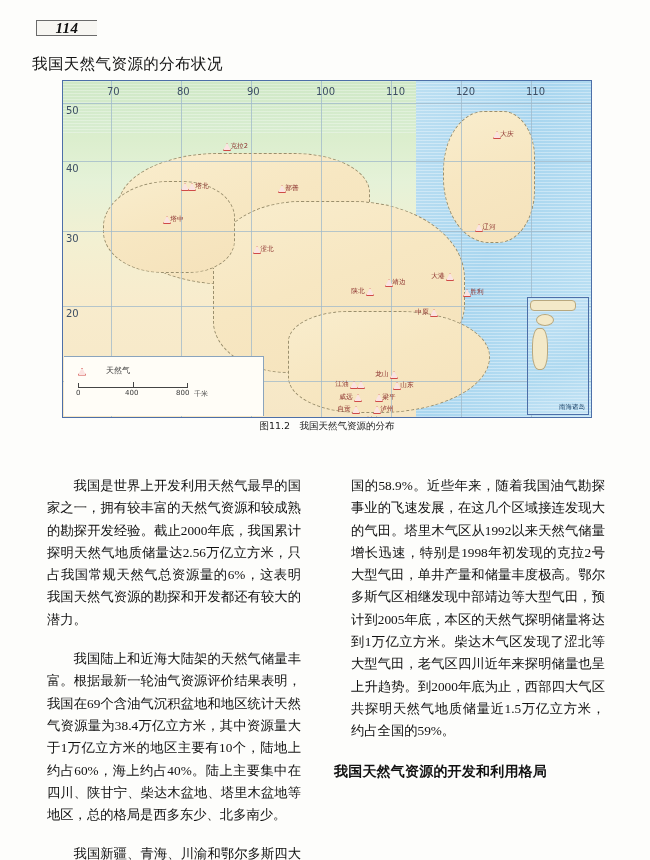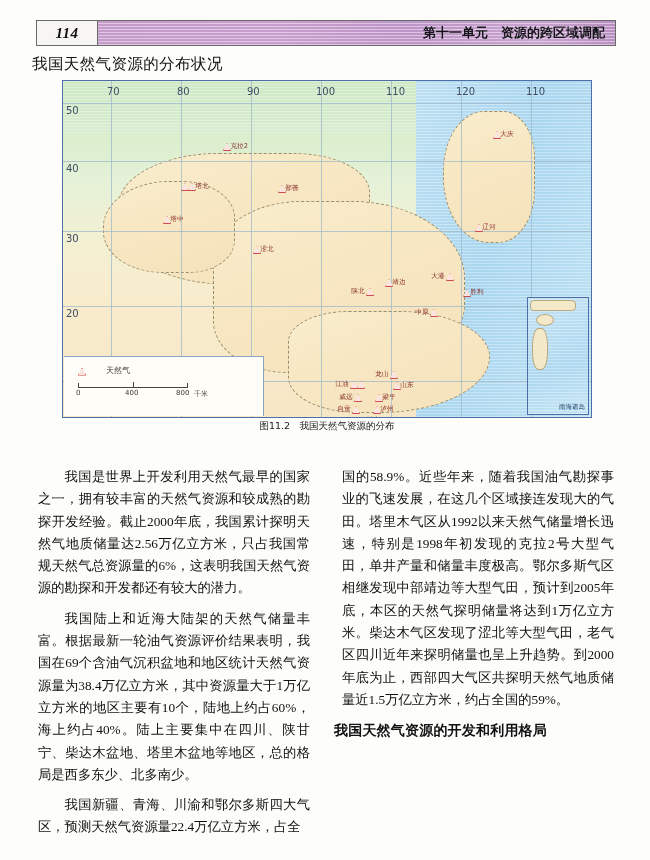--- a/index.html
+++ b/index.html
@@ -11,21 +11,21 @@
     overflow:hidden;
     position:relative;
   }
   .page{
     position:absolute;inset:0;
     background:#fdfdfb;
   }
 
   
   .runhead{
-    position:absolute;left:36px;top:20px;width:580px;height:26px;
+    position:absolute;left:36px;top:20px;width:580px;height:16px;
     display:flex;align-items:stretch;
   }
   .runhead .pagenum{
     width:60px;
     background:#f7f6f2;
     border:1px solid #6a6a6a;
     border-right:none;
     display:flex;align-items:center;justify-content:center;
     font-style:italic;font-weight:bold;font-size:15px;
     letter-spacing:.5px;
@@ -188,39 +188,36 @@
   .col{
     position:absolute;top:0;width:288px;
     font-size:13.3px;
     line-height:22.3px;
     text-align:justify;
     text-justify:inter-character;
     color:#101010;
   }
   .col.left{left:0;}
   .col.right{left:304px;}
-  .col p{margin:8px;text-indent:2em;}
+  .col p{margin:17px;text-indent:2em;}
   .col p.noind{text-indent:0;}
   .subhead{
     font-family:"DejaVu Sans","Liberation Sans",sans-serif;
     font-weight:bold;font-size:14px;color:#111;
     margin:6px 0 2px 0;
     letter-spacing:.2px;
   }
 </style>
 </head>
 <body>
 
 <div class="page">
 
   <div class="runhead">
     <div class="pagenum">114</div>
-    <div class="band">
-      <span class="unit">第十一单元　资源的跨区域调配</span>
-    </div>
   </div>
 
   <div class="sec-title">我国天然气资源的分布状况</div>
 
   <div class="figure">
     <div class="map">
 
       <div class="sea north"></div>
       <div class="sea"></div>
 

